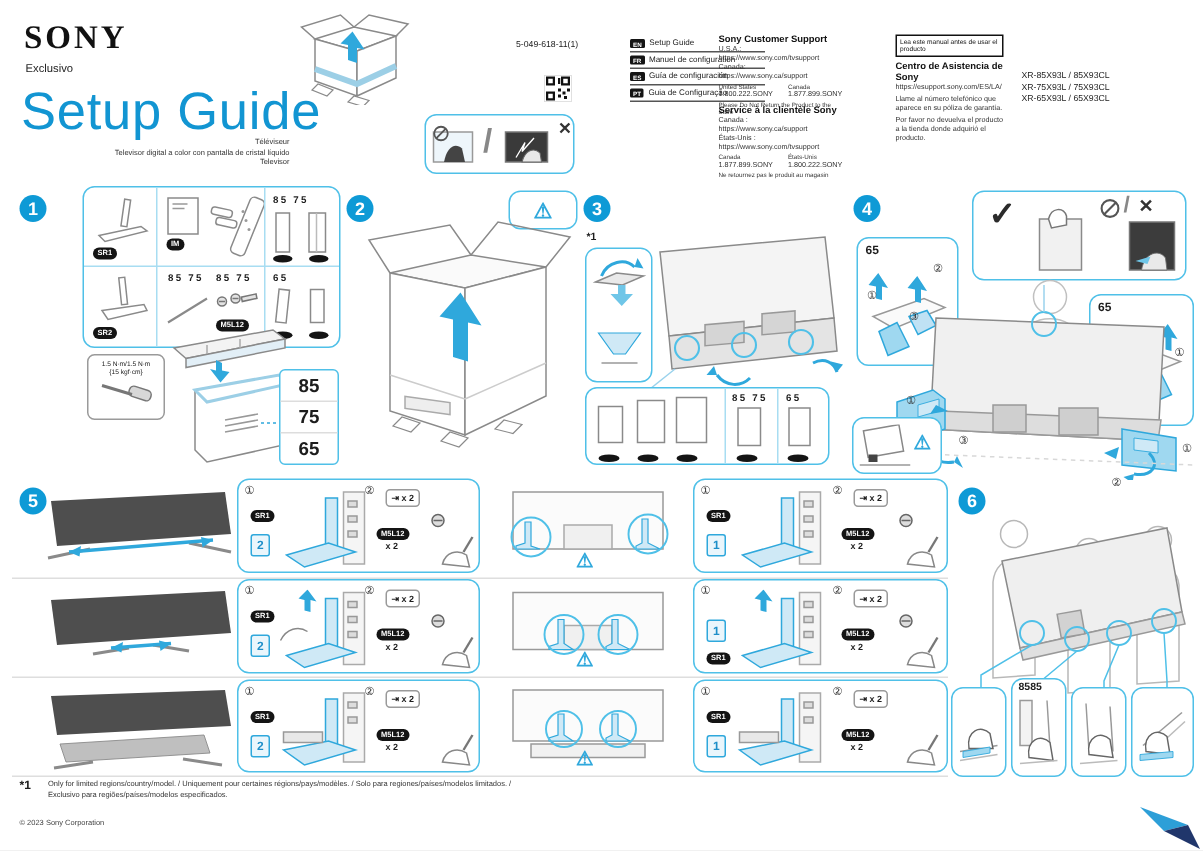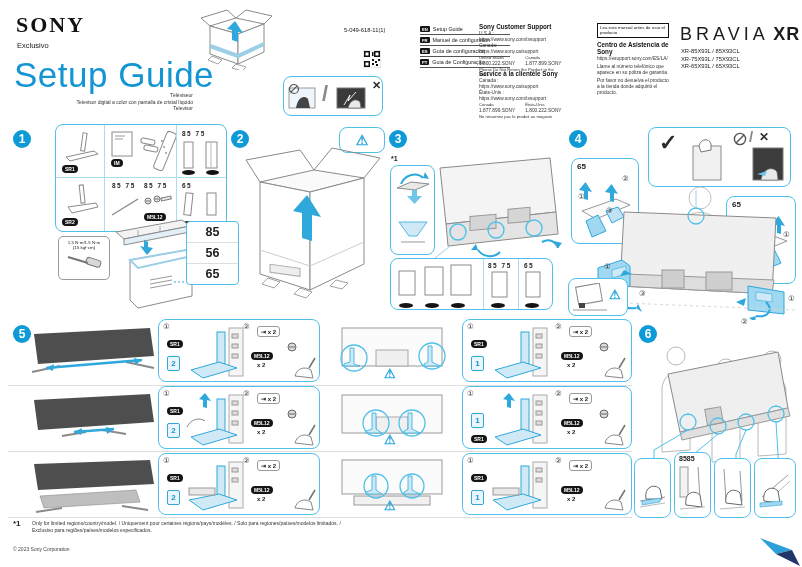--- a/index.html
+++ b/index.html
@@ -140,24 +140,20 @@
   </div>
 
   <div class="abs" style="left:597px;top:23px;width:72px">
     <div style="border:0.8px solid #111;padding:1px 2px;font-size:4.4px;line-height:1.2;color:#111">Lea este manual antes de usar el producto</div>
     <div class="tinyhead" style="margin-top:3px">Centro de Asistencia de Sony</div>
     <div class="tiny">https://esupport.sony.com/ES/LA/</div>
     <div class="tiny" style="margin-top:2px">Llame al número telefónico que aparece en su póliza de garantía.</div>
     <div class="tiny" style="margin-top:2px">Por favor no devuelva el producto a la tienda donde adquirió el producto.</div>
   </div>
 
-  <div class="abs" style="left:680px;top:24px">
-    <span style="font-size:18px;letter-spacing:4px;color:#1c1c1c;font-weight:500">BRAVIA</span>
-    <span style="font-size:18px;font-weight:bold;color:#1c1c1c;letter-spacing:1px">XR</span>
-  </div>
   <div class="abs" style="left:681px;top:48px;font-size:5.8px;line-height:7.5px;color:#222">
     <div>XR-85X93L / 85X93CL</div>
     <div>XR-75X93L / 75X93CL</div>
     <div>XR-65X93L / 65X93CL</div>
   </div>
 
   <div class="abs stepnum" style="left:13px;top:130px">1</div>
   <div class="abs cyanbox" style="left:55px;top:124px;width:172px;height:108px">
     <div class="abs" style="left:48px;top:0;width:1px;height:106px;background:#a8ddf2"></div>
     <div class="abs" style="left:120px;top:0;width:1px;height:106px;background:#a8ddf2"></div>
@@ -241,23 +237,23 @@
       <line x1="52" y1="16" x2="52" y2="10" stroke="#aaa"></line>
     <path d="M40 36 l4 2 0 -7 4 1 -7 -9 -6 7 5 1 z" fill="#2fa8dc" transform="rotate(180 40 31)"></path>
     <path d="M22 44 L78 34 L84 40 L84 80 L30 92 L22 84 Z" fill="#fff" stroke="#8a8a8a"></path>
     <path d="M22 44 L78 34 L84 40 L30 52 Z" fill="none" stroke="#9ccfe6" stroke-width="2"></path>
     <line x1="42" y1="64" x2="64" y2="60" stroke="#999"></line>
       <line x1="42" y1="68" x2="64" y2="64" stroke="#999"></line>
       <line x1="42" y1="72" x2="64" y2="68" stroke="#999"></line>
     <line x1="66" y1="66" x2="86" y2="66" stroke="#2fa8dc" stroke-width="1" stroke-dasharray="2 2"></line>
   </svg>
 
-  <div class="abs cyanbox" style="left:186px;top:221px;width:53px;height:64px;border-radius:4px">
+  <div class="abs cyanbox" style="left:186px;top:246px;width:40px;height:64px;border-radius:4px">
     <div class="bigsz">85</div>
-    <div class="bigsz" style="border-top:1px solid #ddd">56</div>
+    <div class="bigsz" style="border-top:1px solid #ddd">75</div>
     <div class="bigsz" style="border-top:1px solid #ddd">65</div>
   </div>
 
   <div class="abs stepnum" style="left:231px;top:130px">2</div>
   <div class="abs cyanbox" style="left:339px;top:127px;width:46px;height:26px">
     <span class="warn" style="font-size:14px;display:block;text-align:center;line-height:24px">⚠</span>
   </div>
   <svg class="abs" style="left:240px;top:142px" width="146" height="170" viewBox="0 0 146 170">
     <path d="M20 40 L6 18 L60 8 L74 28" fill="none" stroke="#8a8a8a"></path>
     <path d="M74 28 L92 6 L140 16 L124 36" fill="none" stroke="#8a8a8a"></path>

